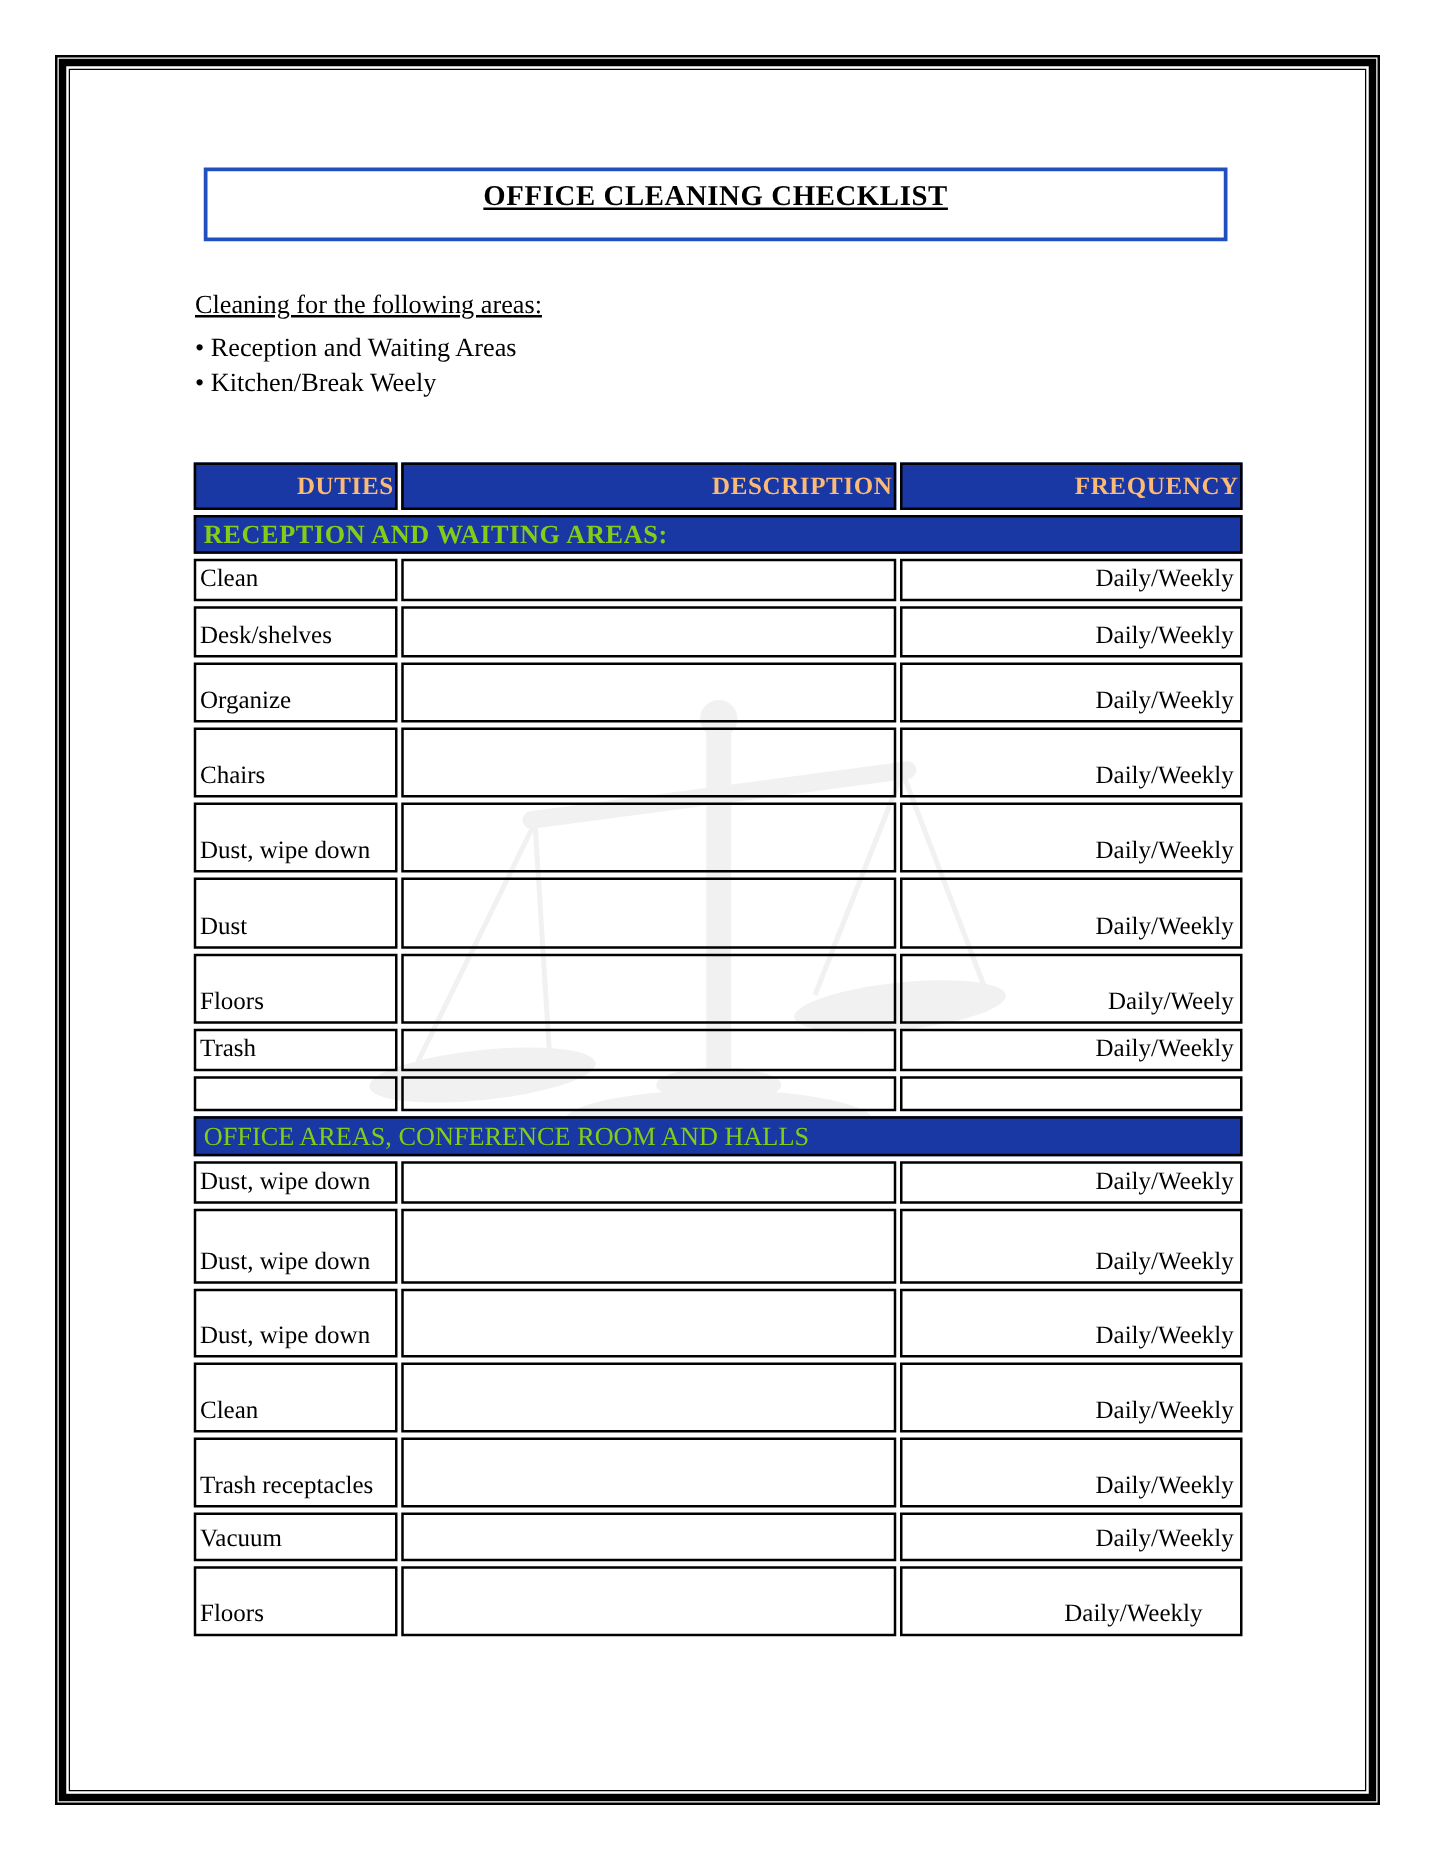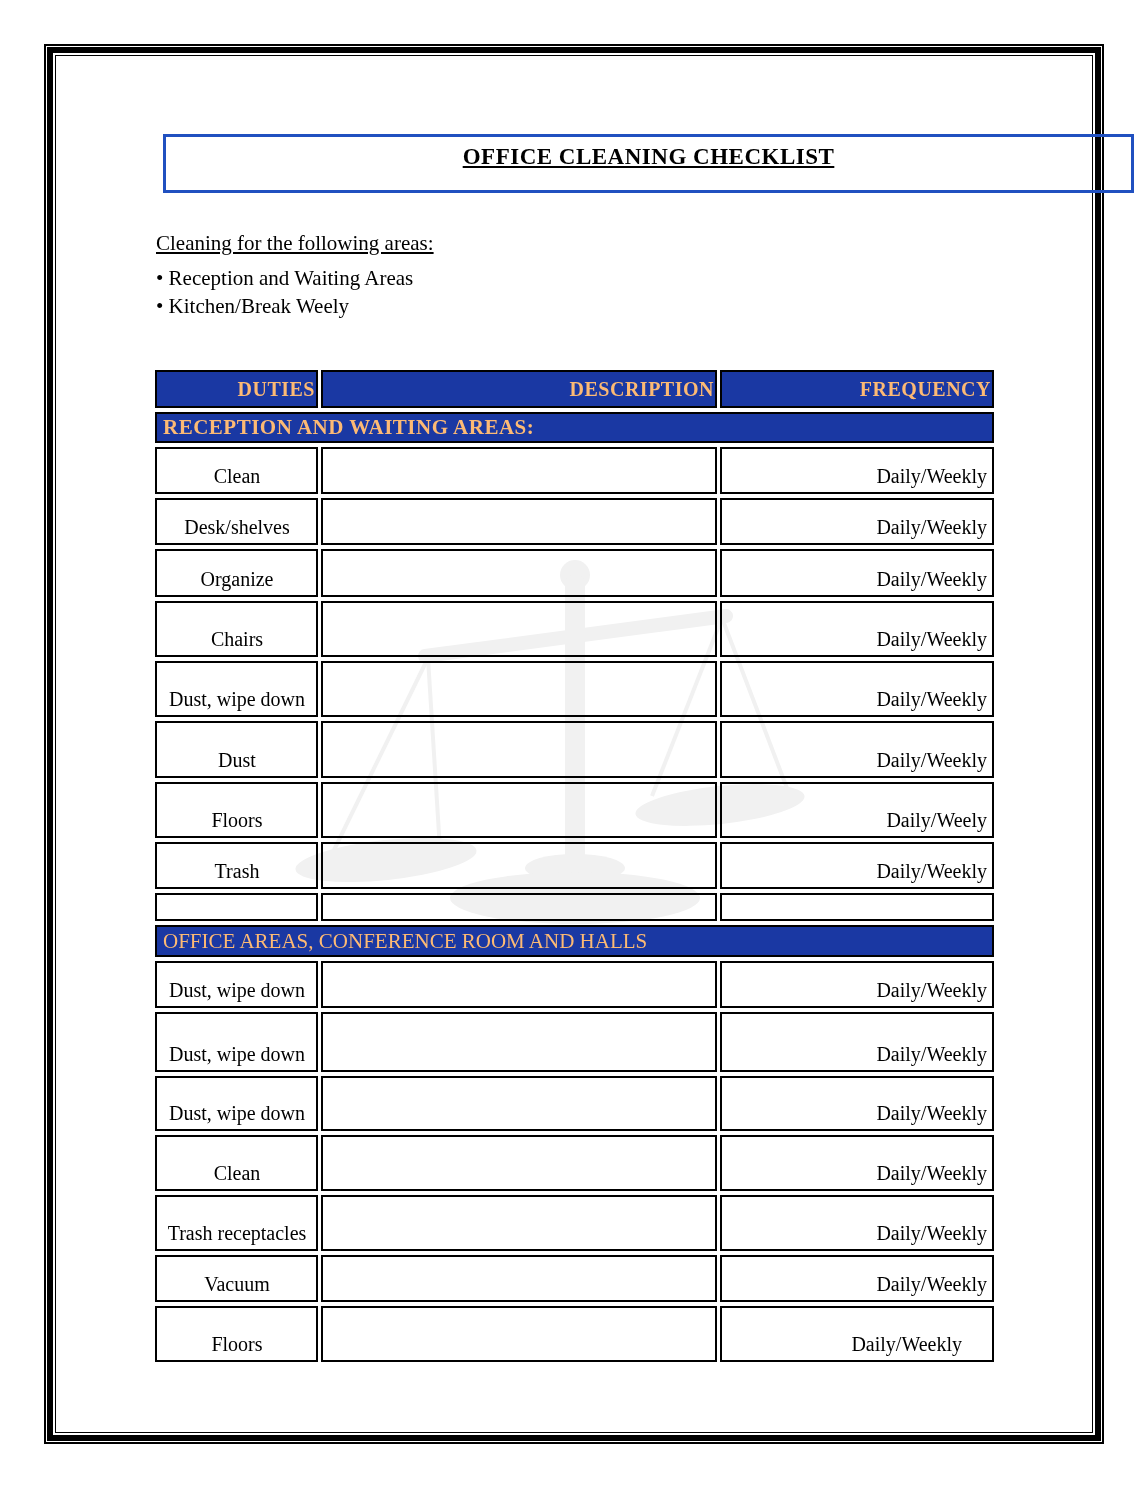--- a/index.html
+++ b/index.html
@@ -18,21 +18,21 @@
     border:2px solid #000;padding:1px;box-sizing:border-box;pointer-events:none;
   }
   .frame-mid{width:100%;height:100%;border:6px solid #000;padding:2px;box-sizing:border-box;}
   .frame-inner{width:100%;height:100%;border:1px solid #000;box-sizing:border-box;}
 
   
   .watermark{position:absolute;left:0;top:0;pointer-events:none;}
 
   
   .title-box{
-    position:absolute;left:163px;top:134px;width:971px;height:59px;
+    position:absolute;left:163px;top:134px;width:819px;height:59px;
     border:3px solid var(--title-border);box-sizing:border-box;background:transparent;
   }
   .title-box h1{
     margin:7px 0 0;text-align:center;font-size:23px;font-weight:bold;
     text-decoration:underline;letter-spacing:.5px;
   }
 
   
   .intro{position:absolute;left:156px;top:229px;font-size:21px;}
   .intro p{margin:0 0 7px;line-height:28px;text-decoration:underline;}
@@ -46,26 +46,26 @@
   }
   table.checklist th, table.checklist td{
     border:2px solid #000;box-sizing:border-box;overflow:hidden;
     font-size:20px;background:transparent;
   }
   table.checklist th{
     background:var(--bar-blue);color:#fdba74;font-weight:bold;
     height:38px;text-align:right;vertical-align:middle;letter-spacing:.5px;
   }
   tr.section td{
-    background:var(--bar-blue);color:#fdba74;text-align:left;
+    background:var(--bar-blue);color:#84cc16;text-align:left;
     vertical-align:middle;padding:1px 6px;font-size:21px;height:30px;
   }
   tr.section.bold td{font-weight:bold;letter-spacing:.5px;}
   tr.section.s2 td{height:32px;}
-  td.duty{vertical-align:bottom;text-align:center;padding:16px 2px 4px 3px;}
+  td.duty{vertical-align:bottom;text-align:left;padding:3px 2px 4px 3px;}
   td.desc{vertical-align:bottom;}
   td.freq{vertical-align:bottom;text-align:right;padding:2px 5px 4px 2px;}
   tr.s1-r6 td.freq{padding-right:30px;}
 
   
   tr.s0-r0 td{height:33px} tr.s0-r1 td{height:41px} tr.s0-r2 td{height:48px}
   tr.s0-r3 td{height:56px} tr.s0-r4 td{height:56px} tr.s0-r5 td{height:57px}
   tr.s0-r6 td{height:56px} tr.s0-r7 td{height:28px} tr.s0-r8 td{height:28px}
   tr.s1-r0 td{height:30px} tr.s1-r1 td{height:60px} tr.s1-r2 td{height:55px}
   tr.s1-r3 td{height:56px} tr.s1-r4 td{height:56px} tr.s1-r5 td{height:39px}

